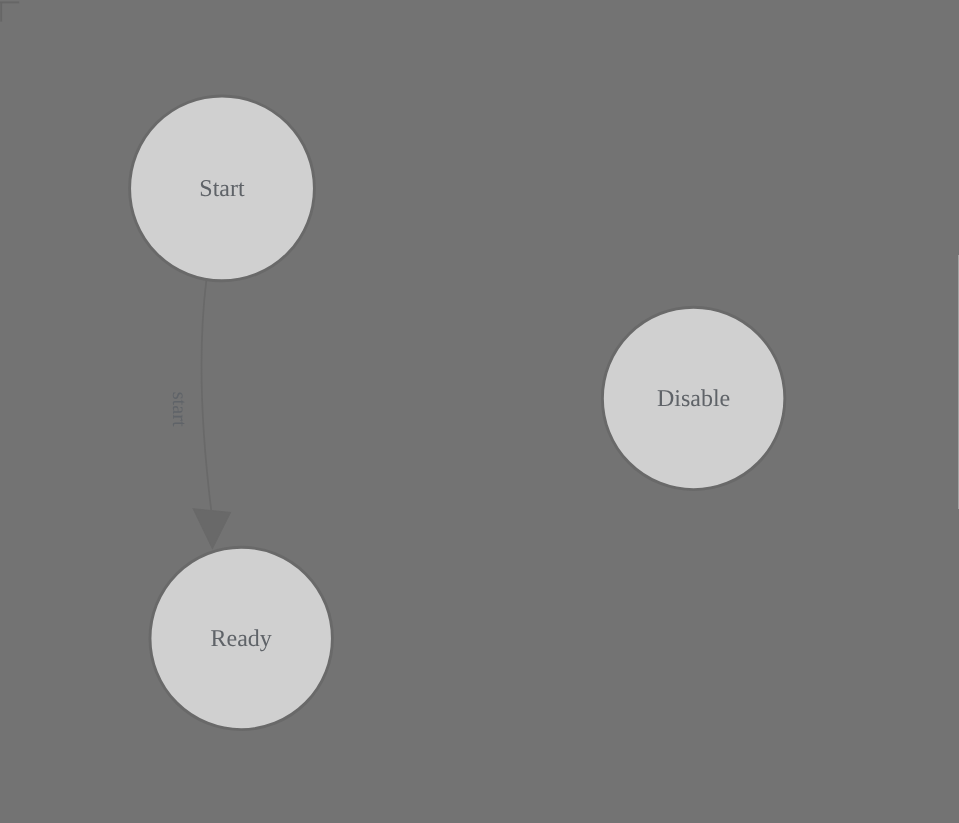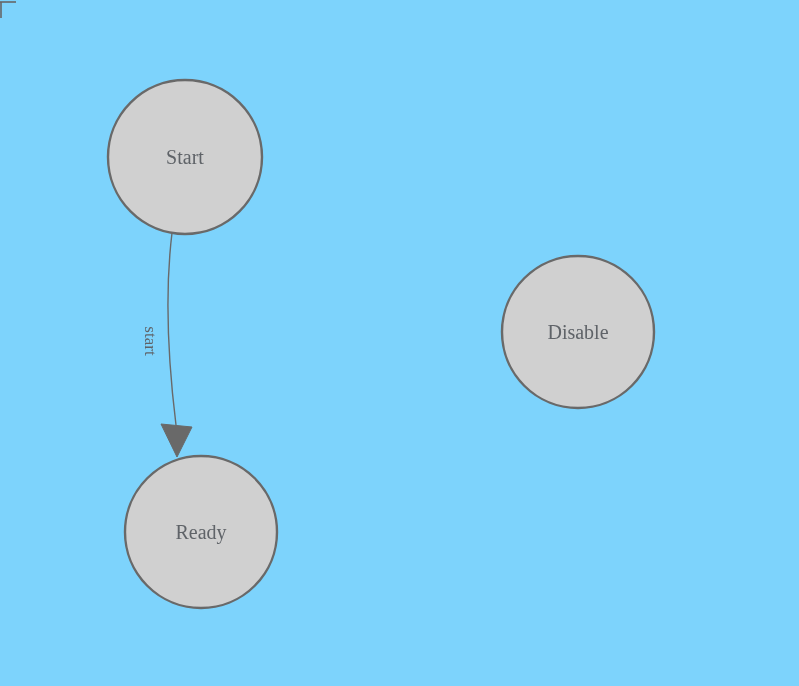--- a/index.html
+++ b/index.html
@@ -58,21 +58,21 @@
   }
   .corner-mark {
     fill: none;
     stroke: #666666;
     stroke-width: 1.6;
   }
 </style>
 </head>
 <body>
 
-<div id="canvas" style="width: 799px; height: 686px; background: #7dd3fc;">
+<div id="canvas" style="width: 799px; height: 686px; background: #737373;">
   <svg id="graph-svg" viewBox="0 0 799 686" xmlns="http://www.w3.org/2000/svg" style="width: 799px; height: 686px;">
 
     <g>
       <line class="corner-mark" id="corner-h" x1="0" y1="2" x2="16" y2="2" stroke="#666666"></line>
       <line class="corner-mark" id="corner-v" x1="1" y1="2" x2="1" y2="18" stroke="#666666"></line>
     </g>
 
     <g id="edges-layer">
         <g>
           <path class="edge-path" d="M 172,233 C 165,290 168,360 176,425" stroke="#696969" stroke-width="1.4"></path>

